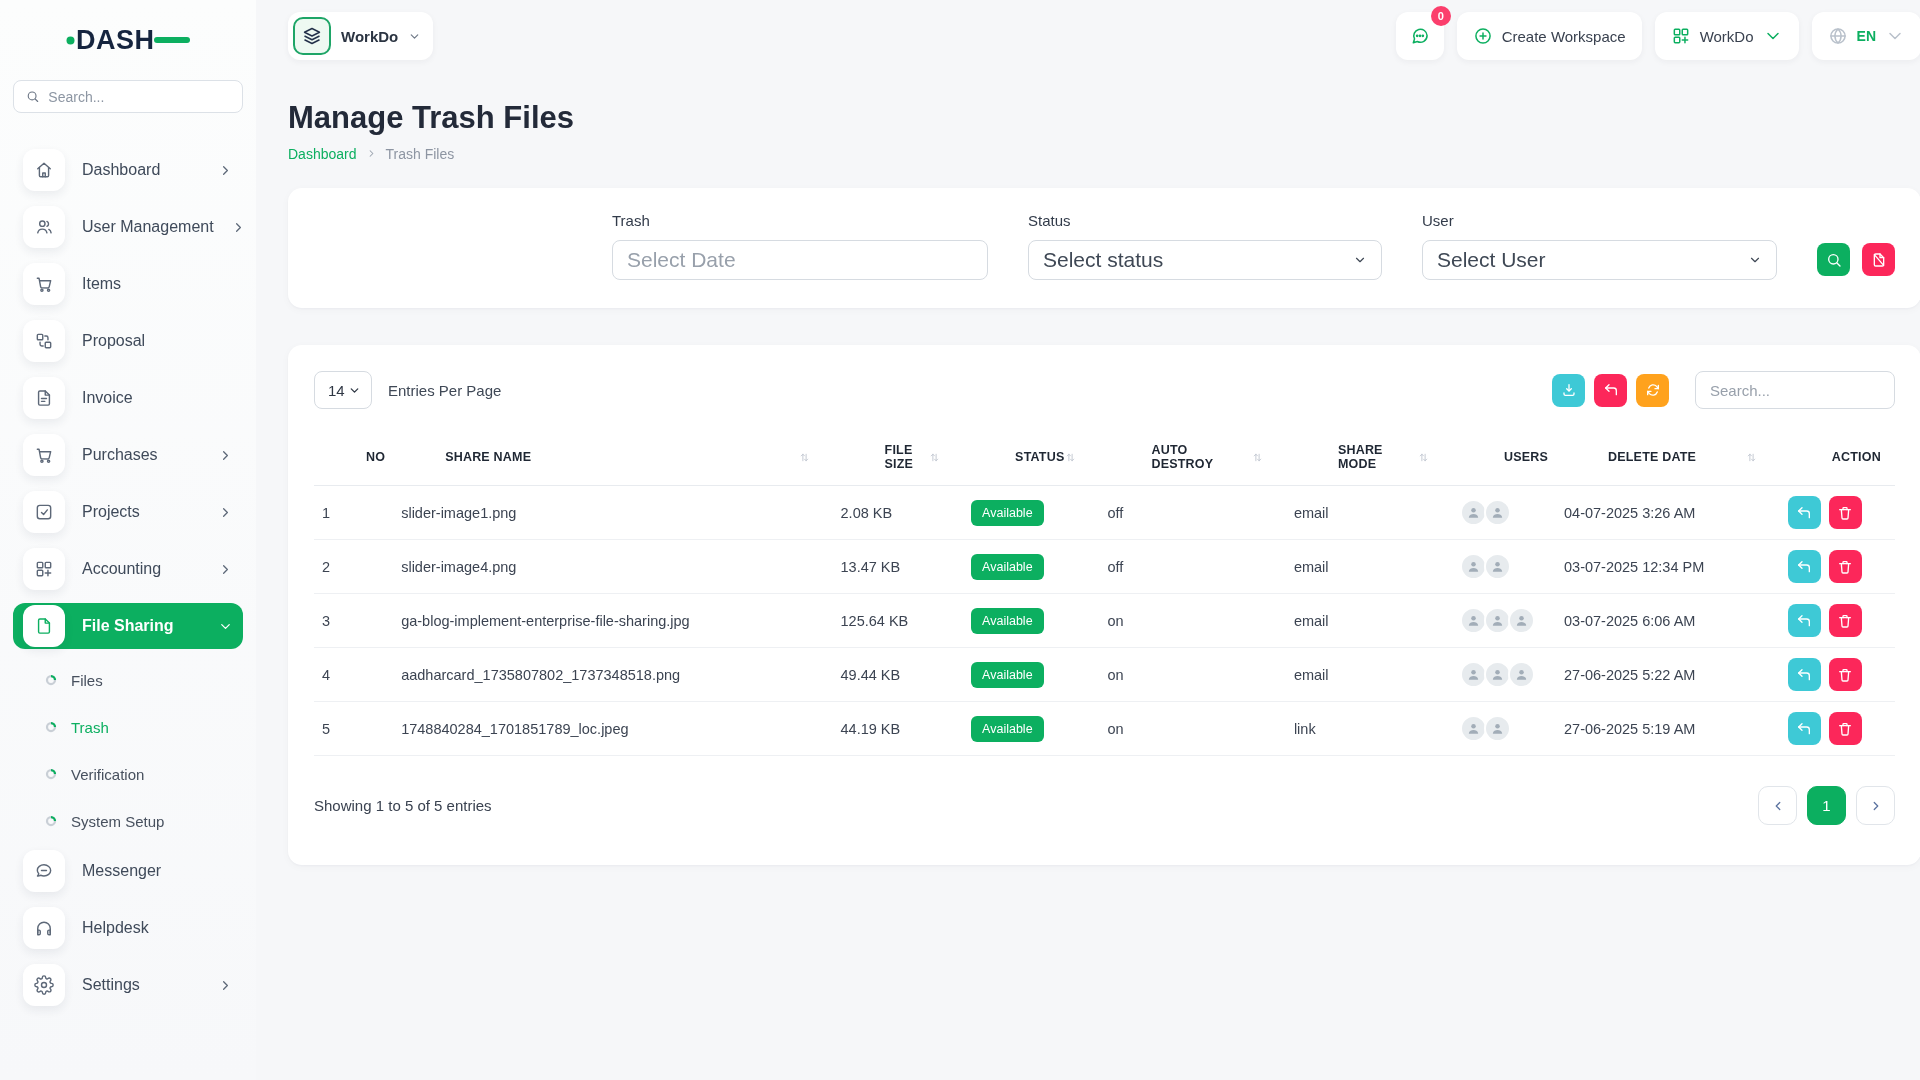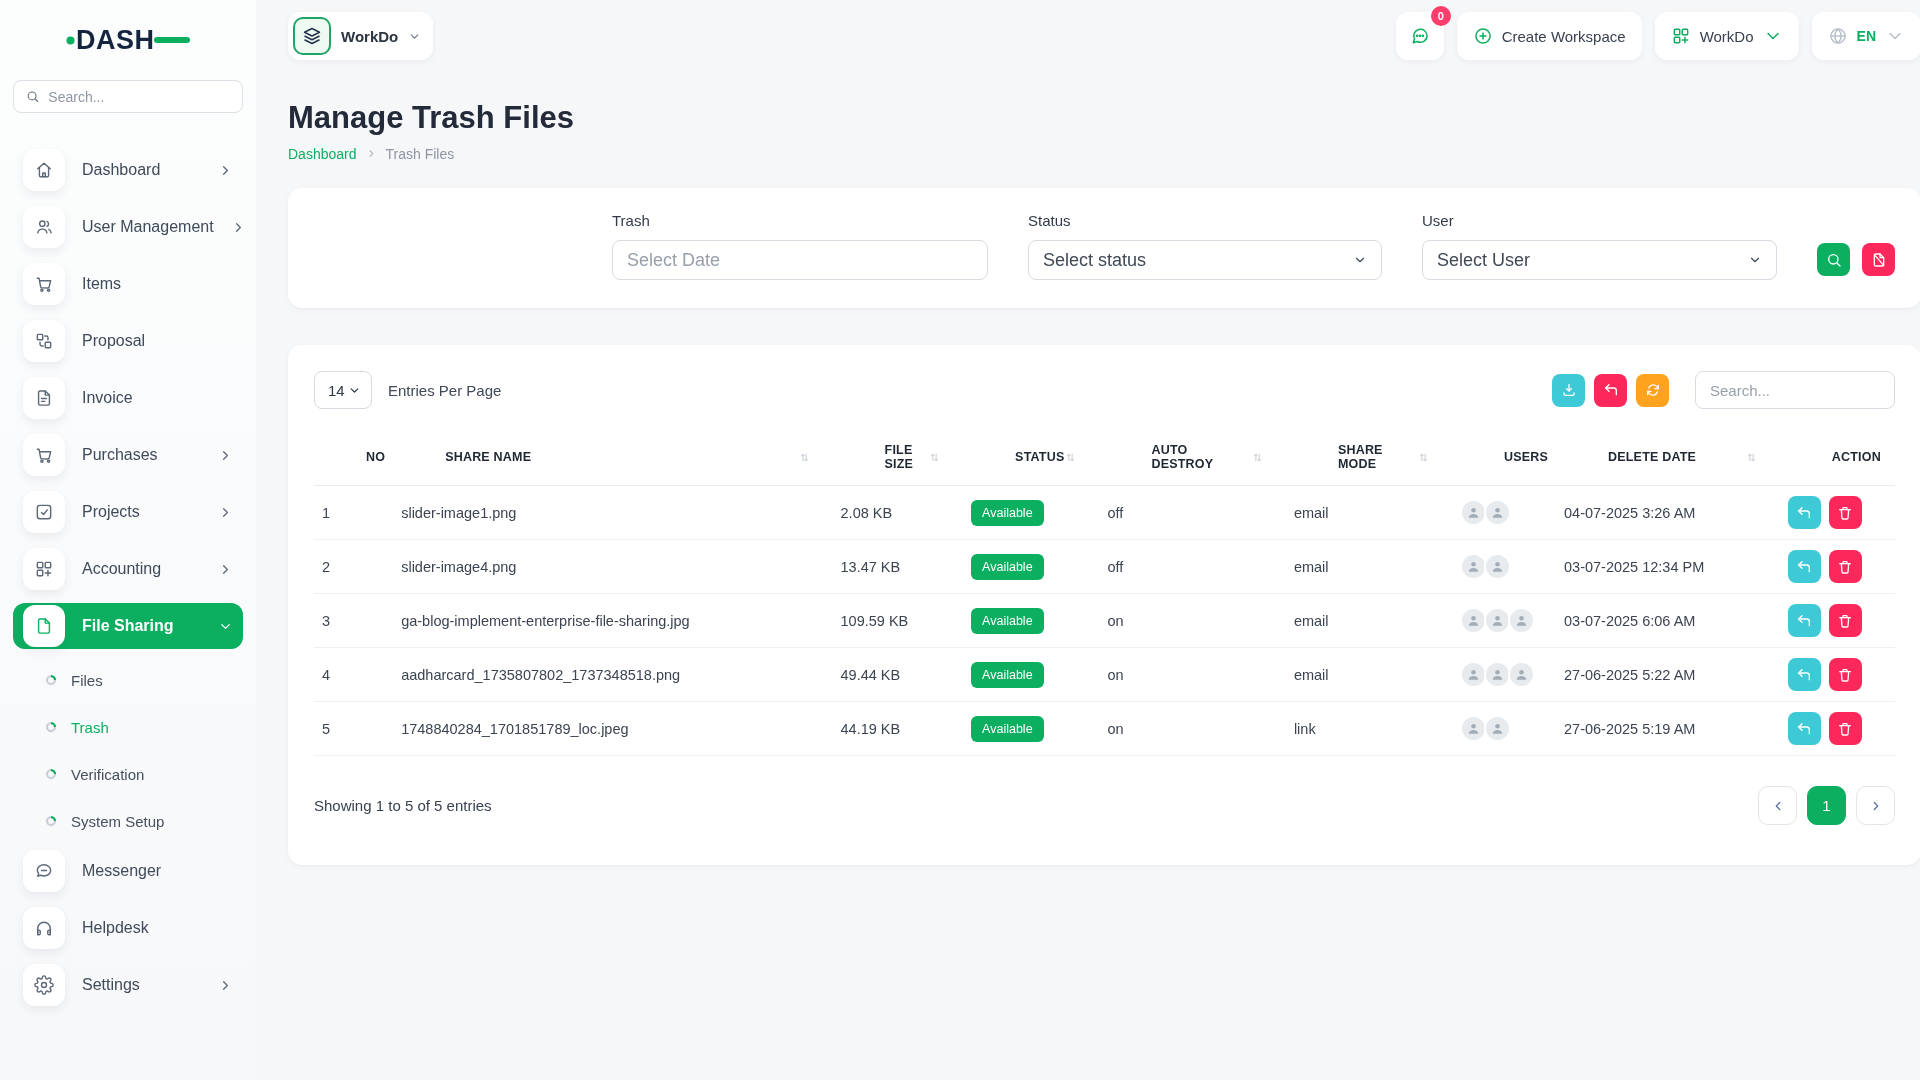--- a/index.html
+++ b/index.html
@@ -103,21 +103,21 @@
   }
   .filter-card { margin-top:26px; padding:24px 26px 28px 26px; }
   .filter-grid { display:flex; align-items:flex-end; gap:40px; margin-left:298px; }
   .field { display:flex; flex-direction:column; }
   .field label { font-size:15px; color:#323b4a; margin-bottom:11px; }
   .f-date { width:376px; }
   .f-status { width:354px; }
   .f-user { width:355px; }
   .inp, .sel {
     height:40px; border:1px solid #d6dbe1; border-radius:8px; background:#fff;
-    font-size:18px; font-family:inherit; padding:0 14px; width:100%;
+    font-size:21px; font-family:inherit; padding:0 14px; width:100%;
     display:flex; align-items:center; color:#3f4855;
   }
   .inp { outline:none; }
   .inp::placeholder { color:#98a0ab; }
   .sel { justify-content:space-between; cursor:pointer; }
   .sel svg { width:14px; height:14px; stroke:#3f4855; fill:none; stroke-width:2; stroke-linecap:round; stroke-linejoin:round; }
   .filter-actions { display:flex; gap:12px; padding-bottom:4px; }
   .btn-sq {
     width:33px; height:33px; border:none; border-radius:8px; cursor:pointer;
     display:flex; align-items:center; justify-content:center;
@@ -725,21 +725,21 @@
                       <path d="M9 7V5a1 1 0 0 1 1-1h4a1 1 0 0 1 1 1v2"></path>
                       <path d="M6.5 7l1 12.6a1.5 1.5 0 0 0 1.5 1.4h6a1.5 1.5 0 0 0 1.5-1.4L17.5 7"></path>
                     </svg>
                   </button>
                 </div>
               </td>
             </tr>
             <tr>
               <td>3</td>
               <td>ga-blog-implement-enterprise-file-sharing.jpg</td>
-              <td>109.59 KB</td>
+              <td>125.64 KB</td>
               <td><span class="badge-av">Available</span></td>
               <td>on</td>
               <td>email</td>
               <td>
                 <div class="avatars">
                   <span class="avatar">
                     <svg viewBox="0 0 24 24">
                       <circle cx="12" cy="8.5" r="3.6"></circle>
                       <path d="M4.5 19.5c.8-3.6 3.9-5.3 7.5-5.3s6.7 1.7 7.5 5.3c.1.4-.2.8-.6.8H5.1c-.4 0-.7-.4-.6-.8z"></path>
                     </svg>

